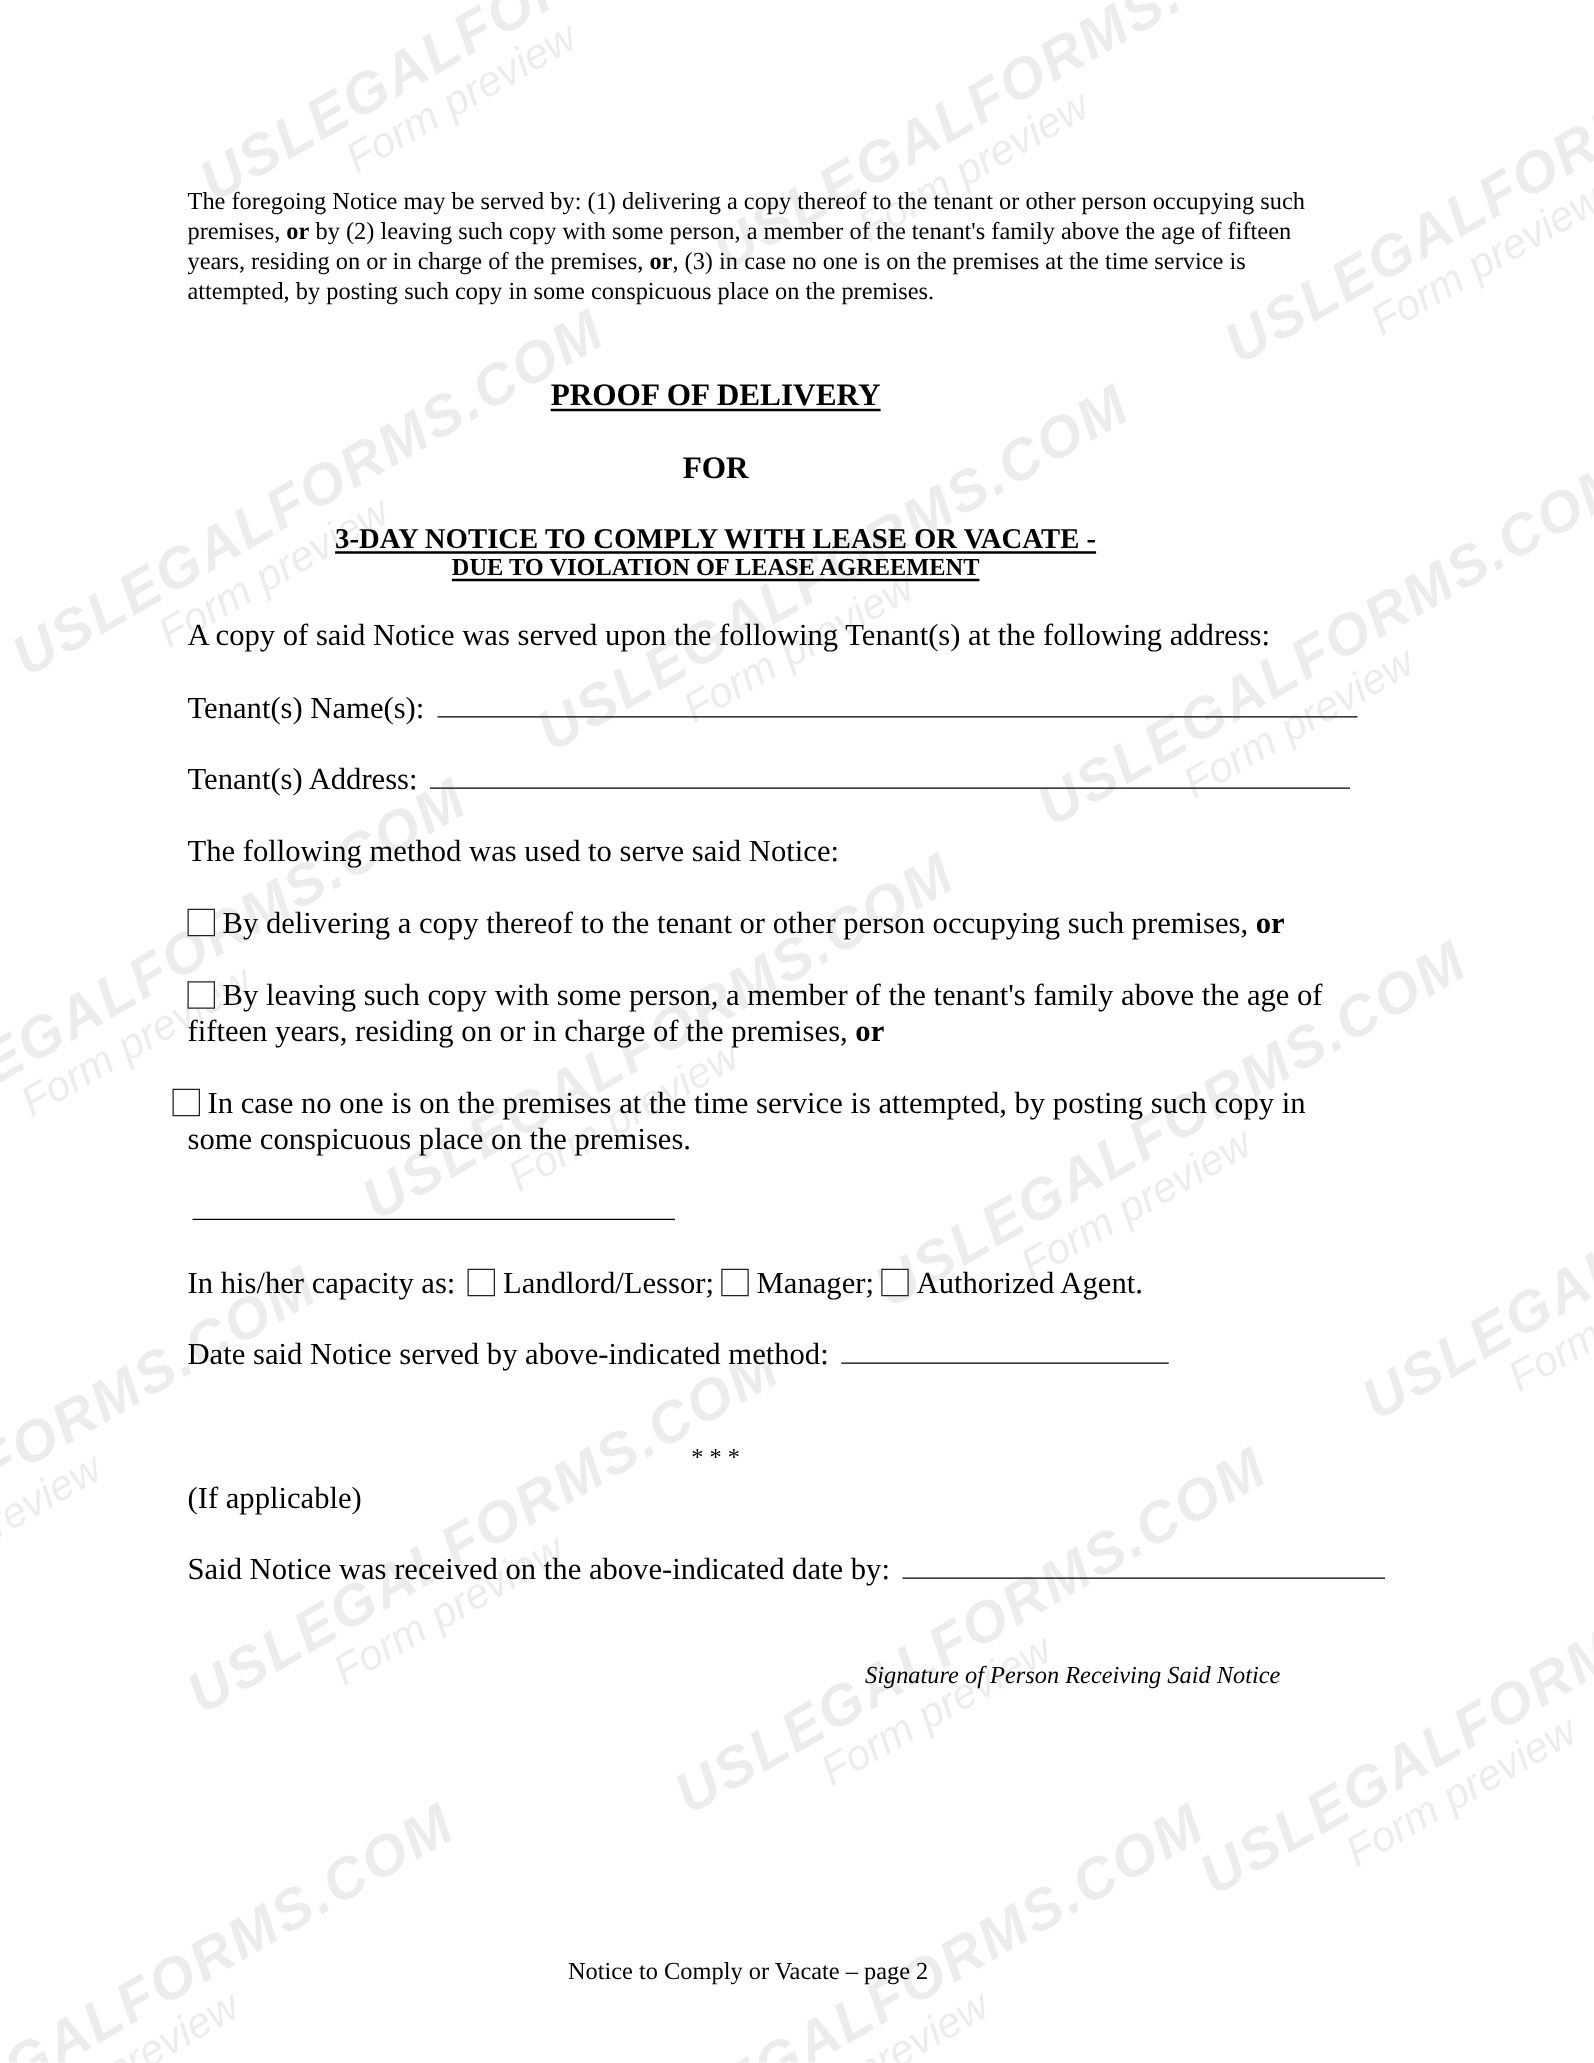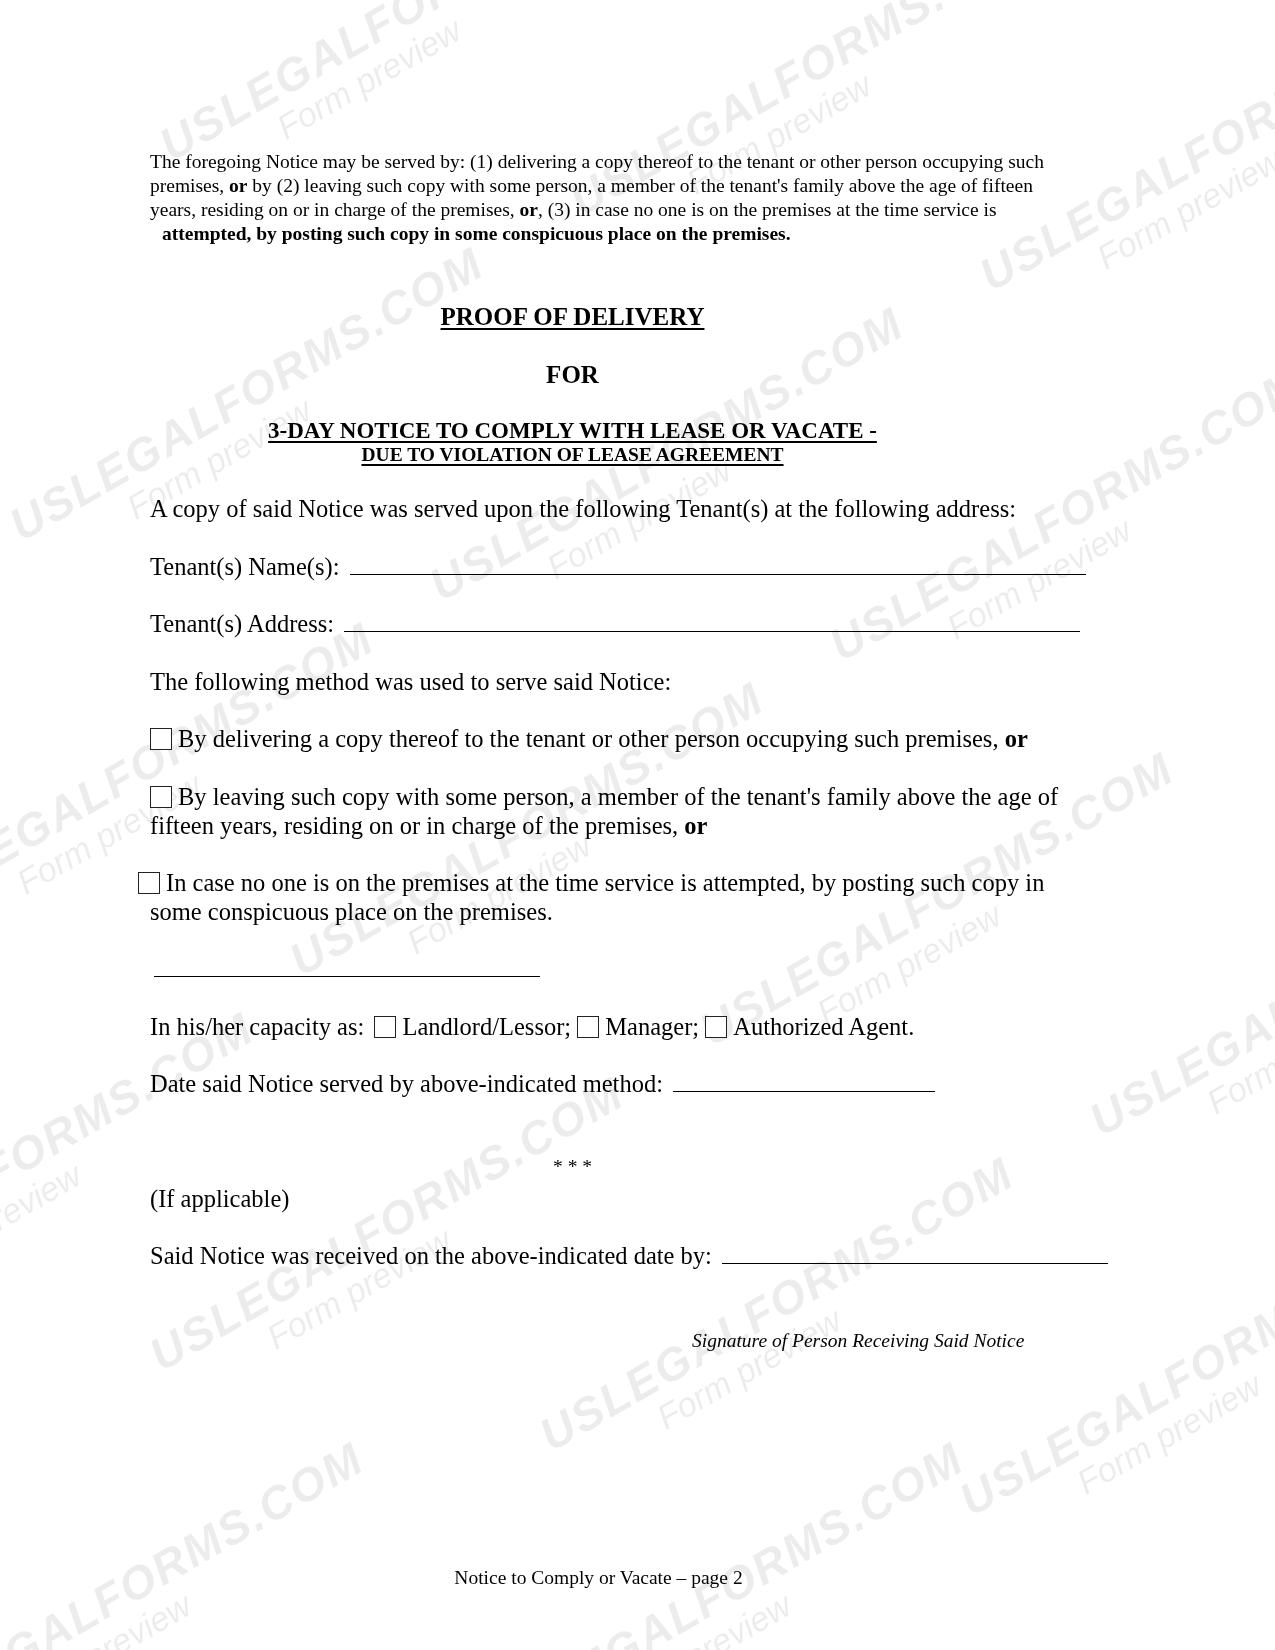--- a/index.html
+++ b/index.html
@@ -93,21 +93,21 @@
 <div>
   <div class="abs small-text" style="left:150px;top:150px;">
     <span>The foregoing Notice may be served by: (1) delivering a copy thereof to the tenant or other person occupying such</span>
   </div>
   <div class="abs small-text" style="left:150px;top:174px;">
     <span>premises, </span><b>or</b><span> by (2) leaving such copy with some person, a member of the tenant's family above the age of fifteen</span>
   </div>
   <div class="abs small-text" style="left:150px;top:198px;">
     <span>years, residing on or in charge of the premises, </span><b>or</b><span>, (3) in case no one is on the premises at the time service is</span>
   </div>
-  <div class="abs small-text" style="left:162px;top:222px;font-weight:bold;">
+  <div class="abs small-text" style="left:150px;top:222px;">
     <span>attempted, by posting such copy in some conspicuous place on the premises.</span>
   </div>
 </div>
 
 <div class="abs center bold u" style="top:302px;font-size:25px;line-height:30px;">PROOF OF DELIVERY</div>
 <div class="abs center bold" style="top:360px;font-size:25px;line-height:30px;">FOR</div>
 <div class="abs center bold u" style="top:419px;font-size:23px;line-height:24px;text-align:center;">3-DAY NOTICE TO COMPLY WITH LEASE OR VACATE -</div>
 <div class="abs center bold u" style="top:443px;font-size:19.5px;line-height:24px;">DUE TO VIOLATION OF LEASE AGREEMENT</div>
 
 <div class="abs body-text" style="left:150px;top:495px;">A copy of said Notice was served upon the following Tenant(s) at the following address:</div>

